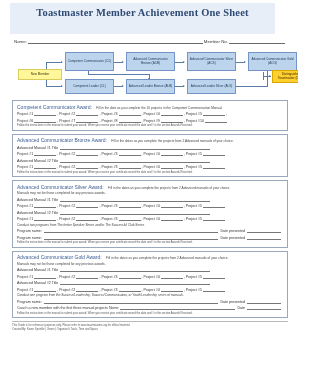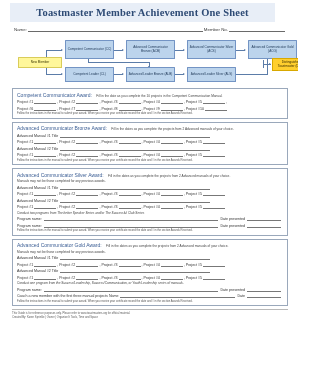--- a/index.html
+++ b/index.html
@@ -10,21 +10,21 @@
     color:#2b2b2b;
     overflow:hidden;
   }
   .page{position:relative;width:298px;height:386px;box-sizing:border-box;padding:0;}
 
   
   .title-band{
     margin:3px 23px 0 10px;
     background:#e8eef7;
     text-align:center;
-    padding:4px 0 4px 0;
+    padding:4px 0 16px 0;
   }
   .title-band .title{
     font-family:"Liberation Serif", serif;
     font-weight:bold;
     font-size:10.5px;
     letter-spacing:.2px;
     color:#2e4b75;
     white-space:nowrap;
   }
 

